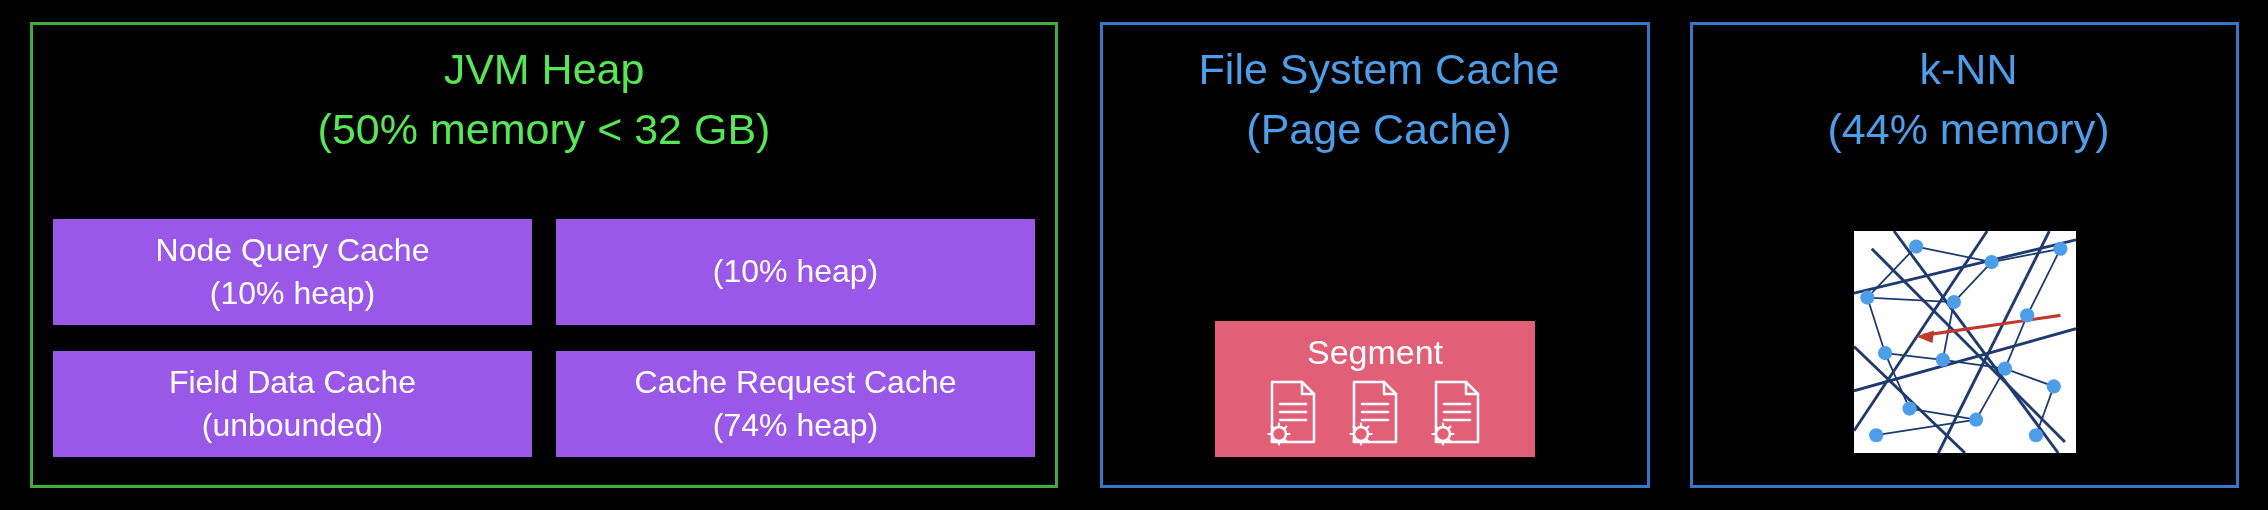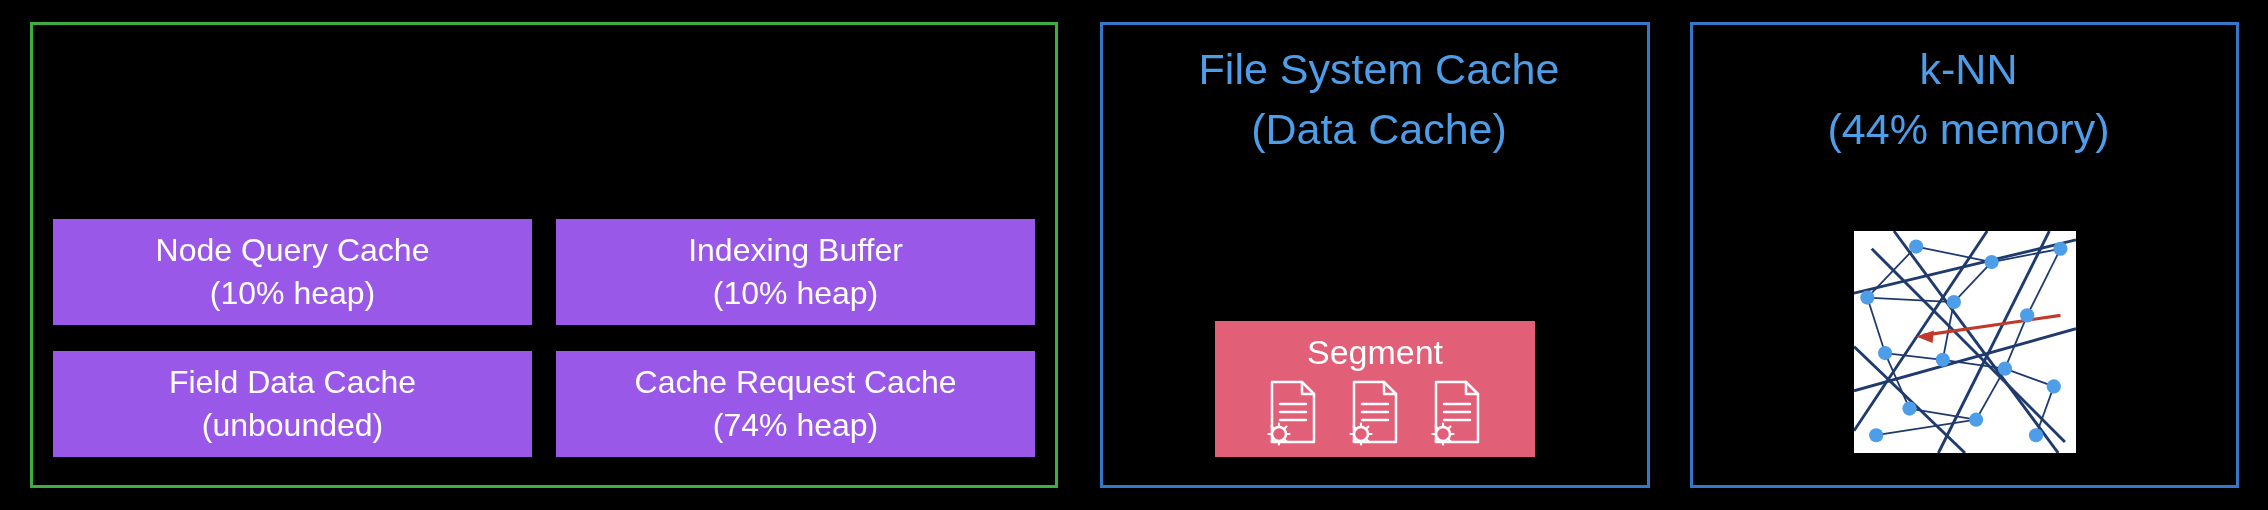--- a/index.html
+++ b/index.html
@@ -44,44 +44,47 @@
   .knn-image{position:absolute;left:50%;transform:translateX(-50%);top:206px;
     width:222px;height:222px;background:var(--white);}
   .knn-image svg{display:block;width:222px;height:222px;}
 </style>
 </head>
 <body>
 
 <div class="canvas">
 
   <div class="panel" id="jvm-panel">
+    <div class="panel-title green">
+      <div>JVM Heap</div>
+      <div>(50% memory &lt; 32 GB)</div>
+    </div>
     <div class="jvm-grid">
       <div class="jvm-cell">
         <div>Node Query Cache</div>
         <div>(10% heap)</div>
       </div>
       <div class="jvm-cell">
-        <div>Indexing Buffer</div>
         <div>(10% heap)</div>
       </div>
       <div class="jvm-cell">
         <div>Field Data Cache</div>
         <div>(unbounded)</div>
       </div>
       <div class="jvm-cell">
         <div>Cache Request Cache</div>
         <div>(74% heap)</div>
       </div>
     </div>
   </div>
 
   <div class="panel" id="fsc-panel">
     <div class="panel-title blue">
       <div>File System Cache</div>
-      <div>(Data Cache)</div>
+      <div>(Page Cache)</div>
     </div>
     <div class="segment-box">
       <div class="segment-label">Segment</div>
       <div class="segment-docs">
 
         <svg class="doc-icon" viewBox="0 0 52 66" fill="none" stroke="#ffffff" stroke-width="2.5" stroke-linejoin="round" stroke-linecap="round">
           <path d="M5 2 H35 L47 14 V62 H5 Z"></path>
           <path d="M35 2 V14 H47"></path>
           <line x1="13" y1="24" x2="39" y2="24"></line>
           <line x1="13" y1="32" x2="39" y2="32"></line>

